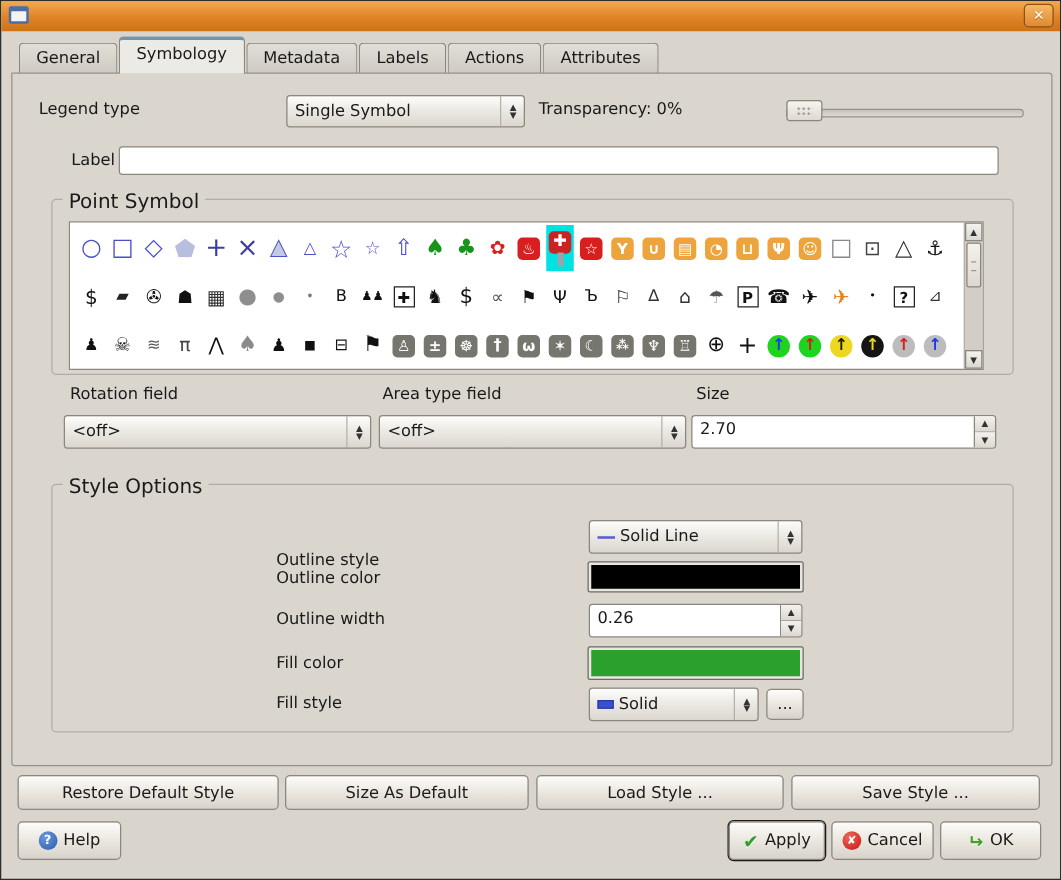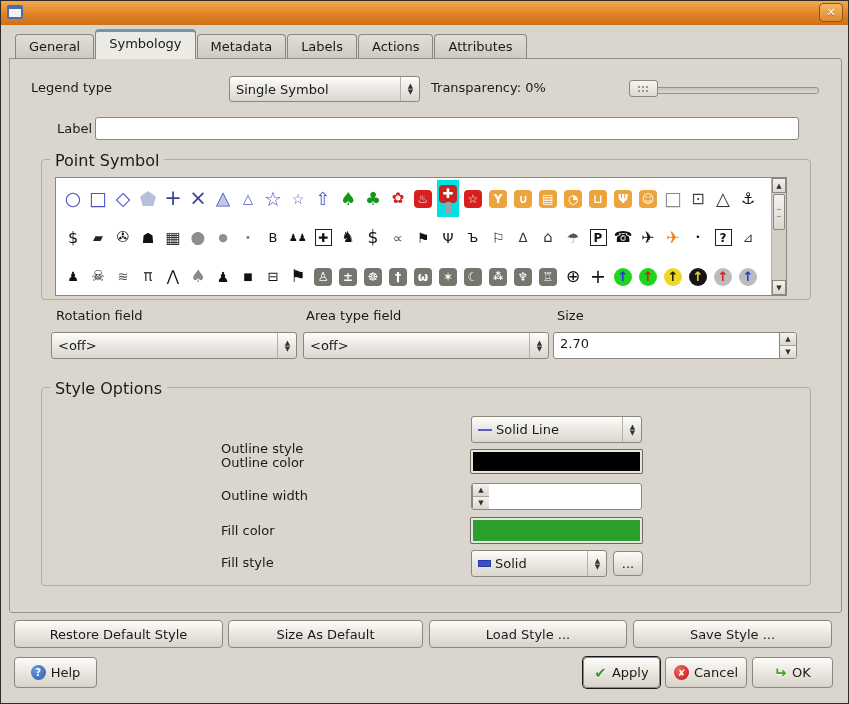--- a/index.html
+++ b/index.html
@@ -448,20 +448,21 @@
         <i>▲</i>
         <i>▼</i>
       </span>
   </div>
 
   <span class="abs lbl" style="left:220px;top:454px;">Outline color</span>
   <div class="swatch" style="left: 470px; top: 449px; width: 171px; height: 23px; background: rgb(0, 0, 0);"></div>
 
   <span class="abs lbl" style="left:220px;top:487px;">Outline width</span>
   <div class="spinbox" style="left:470px;top:482px;width:171px;height:27px;">
+    <span class="val">0.26</span>
     <span class="btns">
       <span class="sbtn">
           <i>▲</i>
         </span>
       <span class="sbtn">
           <i>▼</i>
         </span>
     </span>
   </div>
 

